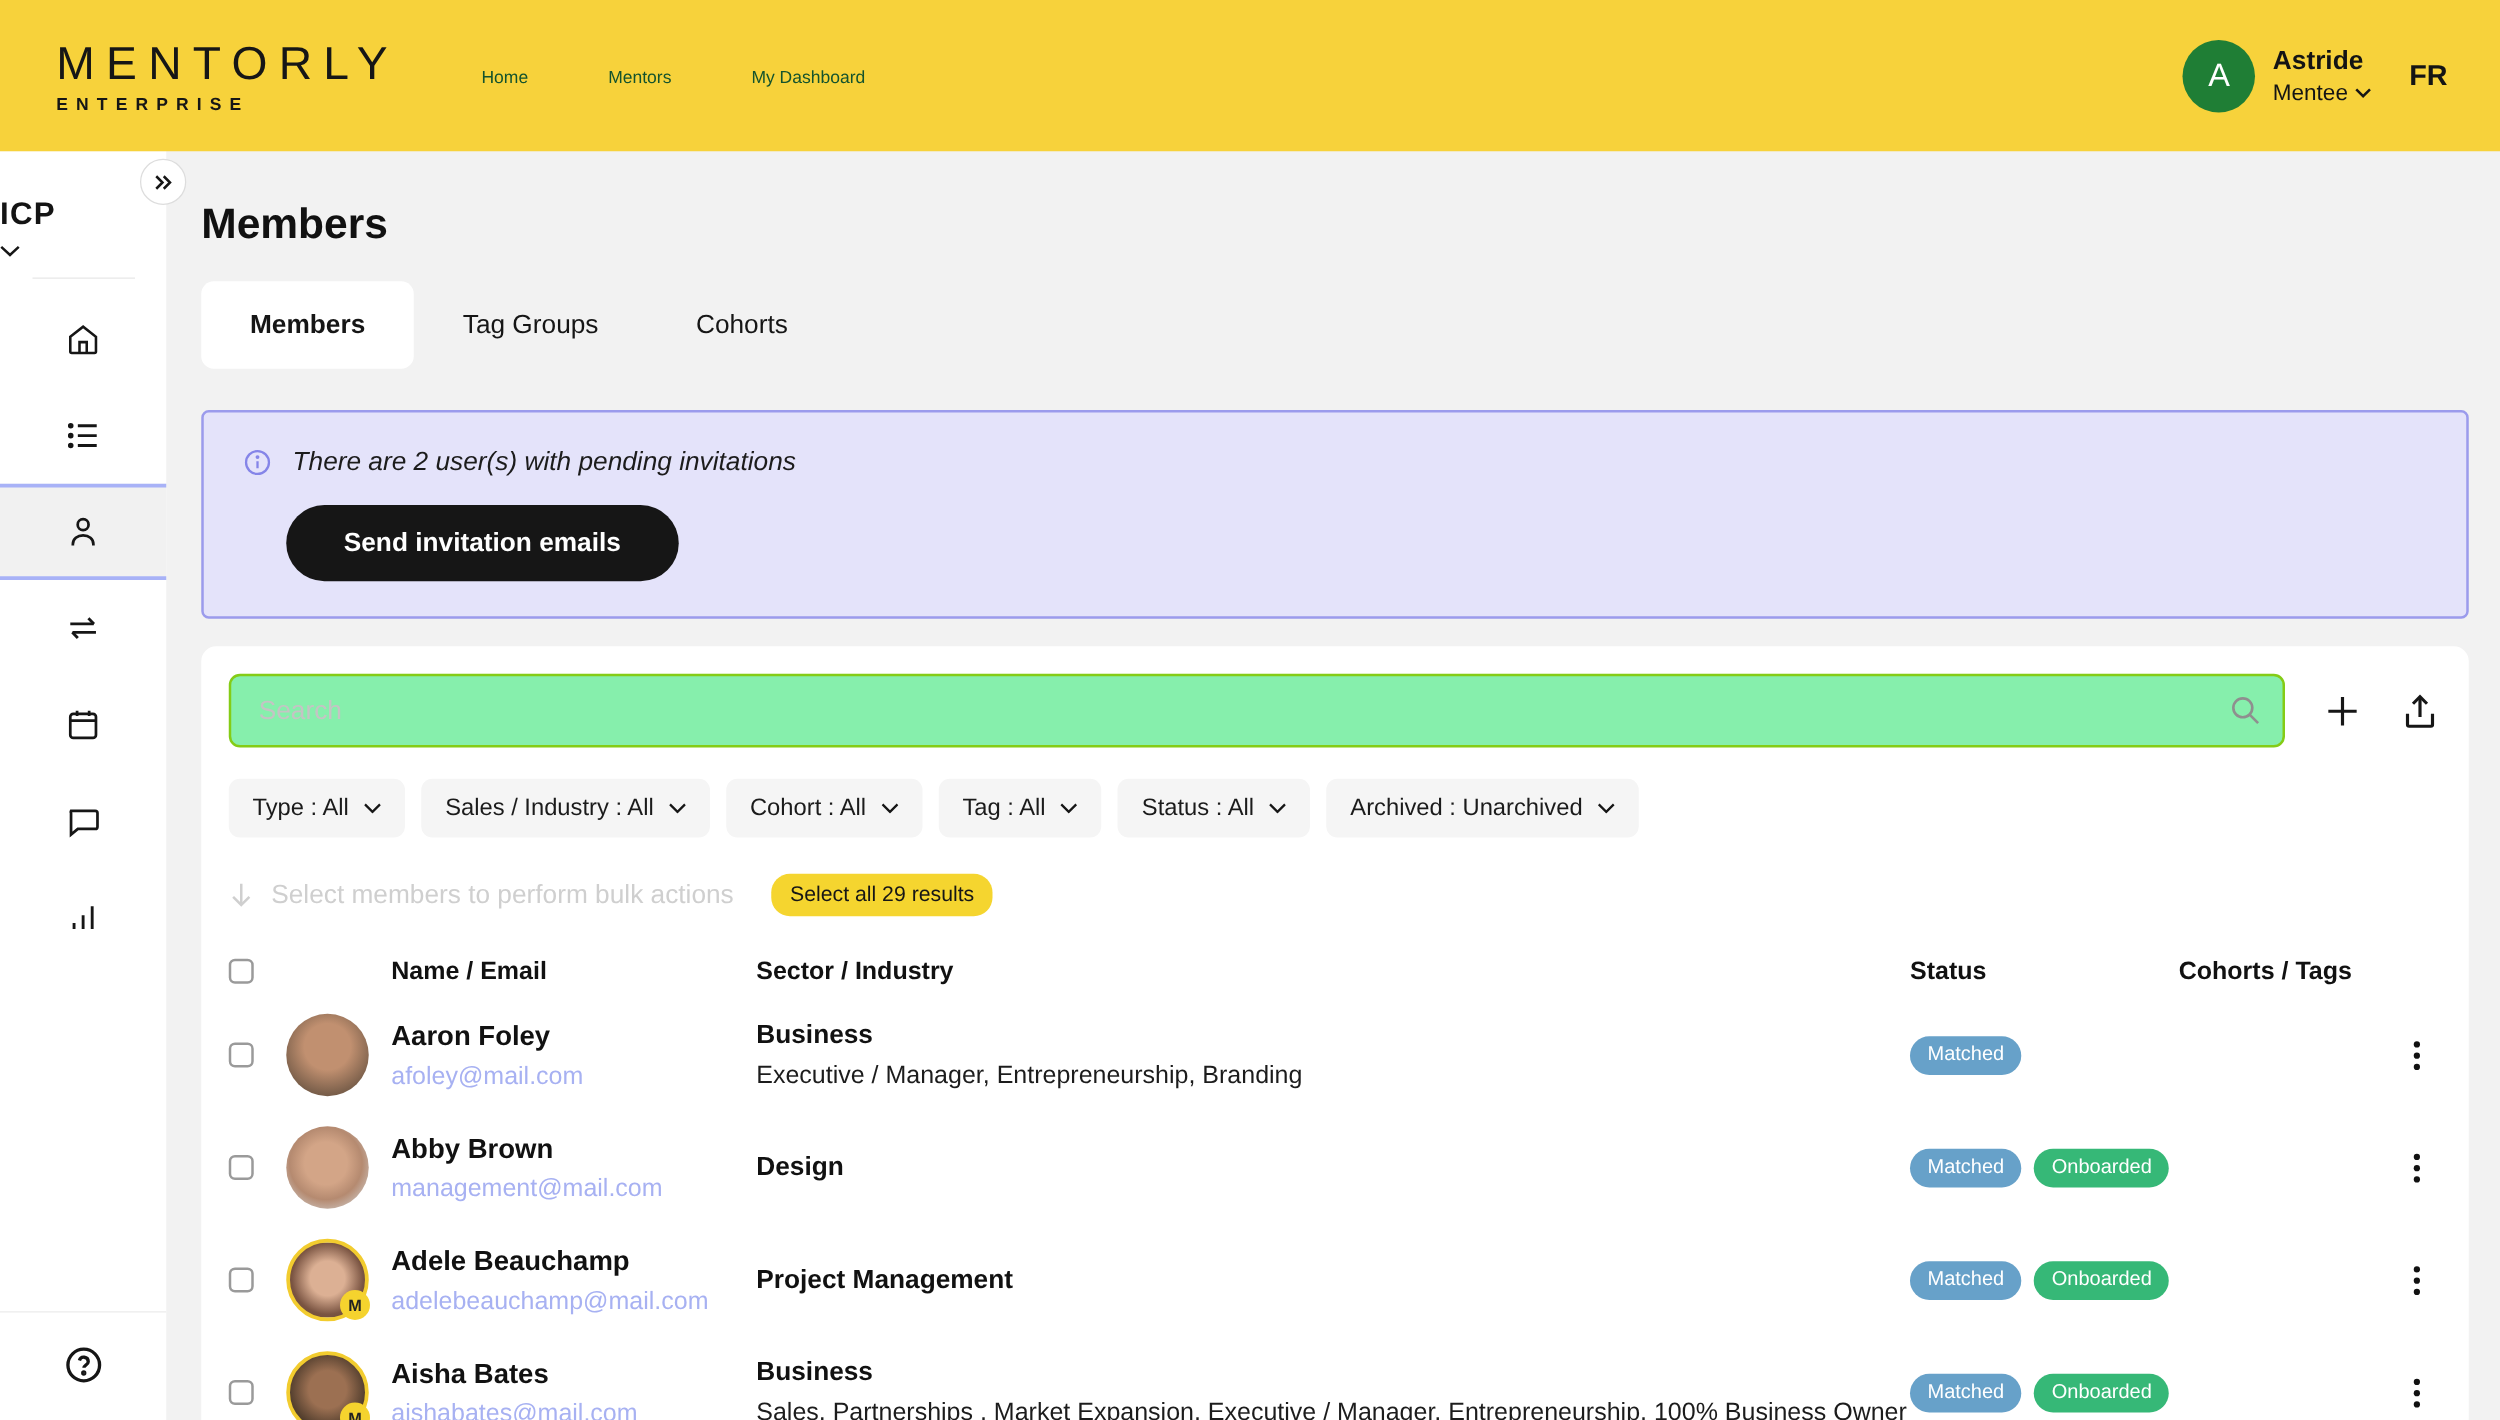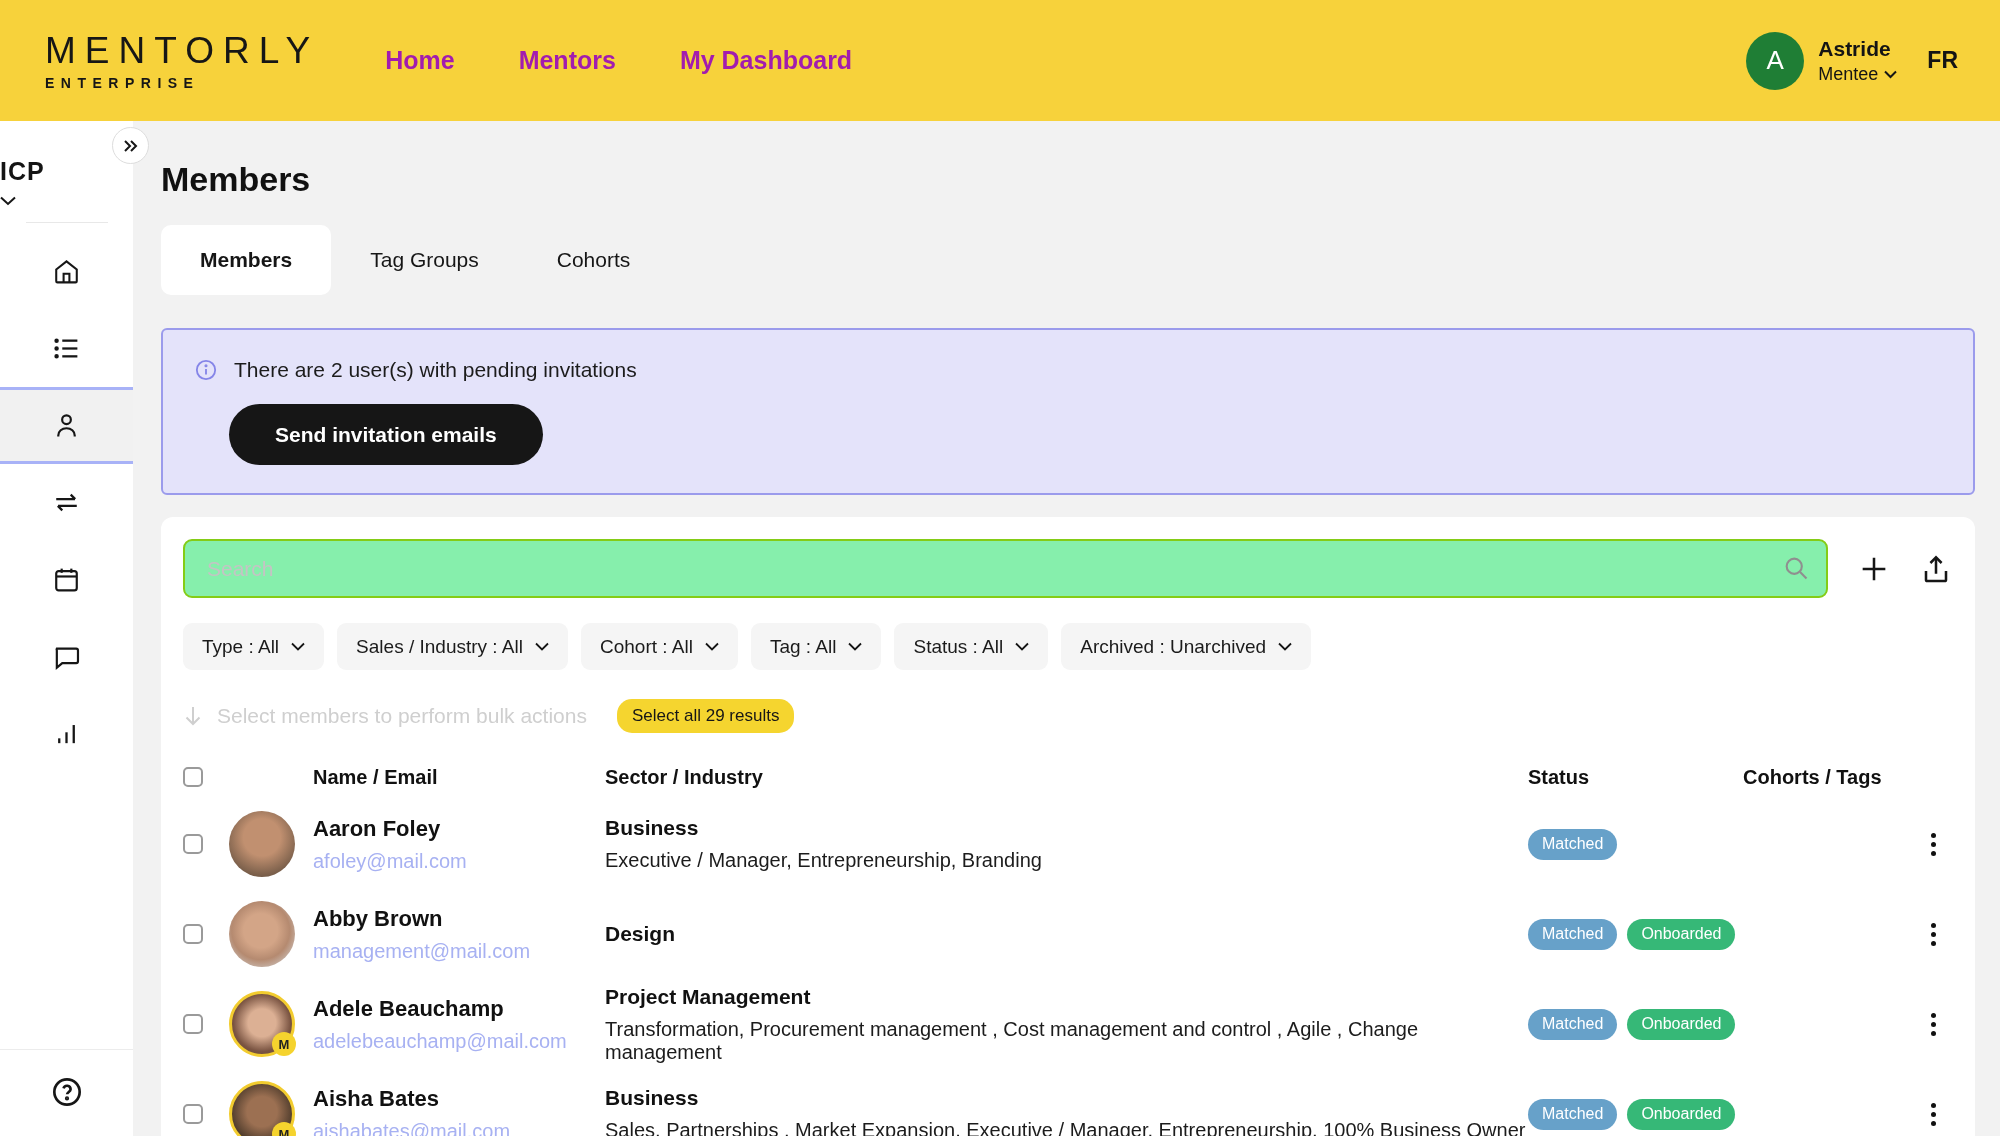--- a/index.html
+++ b/index.html
@@ -6,21 +6,21 @@
   html,body { width:2000px; height:1136px; overflow:hidden; }
   body { font-family:"Liberation Sans", sans-serif; background:#F2F2F2; color:#141414; }
 
   
   .topbar { position:absolute; top:0; left:0; width:2000px; height:121px;
             background:#F7D23B; display:flex; align-items:center; padding:0 42px 0 45px; z-index:30; }
   .logo { display:flex; flex-direction:column; line-height:1; color:#161616; cursor:pointer; }
   .logo-main { font-size:37px; font-weight:500; letter-spacing:9px; }
   .logo-sub  { font-size:14px; font-weight:700; letter-spacing:6.5px; margin-top:7px; }
   .topnav { display:flex; gap:64px; margin-left:66px; }
-  .topnav a { font-size:25px; color:#a21caf; text-decoration:none; cursor:pointer;font-weight:bold; }
+  .topnav a { font-size:14px; color:#14532d; text-decoration:none; cursor:pointer; }
   .top-right { margin-left:auto; display:flex; align-items:center; }
   .avatar-circle { width:58px; height:58px; border-radius:50%; background:#1F7E35; color:#fff;
                    display:flex; align-items:center; justify-content:center; font-size:26px; }
   .user-block { margin-left:14px; display:flex; flex-direction:column; gap:3px; }
   .user-name { font-size:21px; font-weight:700; }
   .user-role { font-size:18px; display:flex; align-items:center; gap:6px; cursor:pointer; }
   .lang { font-size:23px; font-weight:700; margin-left:30px; cursor:pointer; }
 
   
   .sidebar { position:absolute; top:121px; left:0; width:133px; height:1015px; background:#fff;
@@ -42,21 +42,21 @@
   
   .main { position:absolute; top:121px; left:133px; width:1867px; height:1015px;
           background:#F2F2F2; padding:39px 25px 0 28px; display:flex; flex-direction:column; }
   .page-title { font-size:34px; font-weight:800; color:#111; }
   .tabs { display:flex; margin-top:26px; align-items:stretch; }
   .tab { padding:23px 39px; font-size:21px; cursor:pointer; border-radius:10px; color:#161616; }
   .tab.active { background:#fff; font-weight:700; }
 
   .banner { margin-top:33px; width:1814px; min-height:151px; background:#E4E3FA;
             border:2px solid #9B9BEC; border-radius:6px; padding:28px 30px 28px 32px; }
-  .banner-row { display:flex; align-items:center; gap:17px; }
+  .banner-row { display:flex; align-items:center; gap:17px;font-style:italic; }
   .banner-row svg { width:22px; height:22px; flex:none; }
   .banner-text { font-size:21px; color:#1c1c1c; }
   .banner-btn { margin-top:22px; margin-left:34px; height:61px; padding:0 46px; border:none; cursor:pointer;
                 border-radius:32px; background:#161616; color:#fff; font-size:21px; font-weight:700;
                 font-family:"Liberation Sans", sans-serif; display:inline-flex; align-items:center; }
 
   .card { margin-top:22px; width:1814px; flex:1; background:#fff; border-radius:12px 12px 0 0; padding:22px; overflow:hidden; }
 
   .search-row { display:flex; align-items:center; }
   .search-wrap { position:relative; width:1661px; }
@@ -390,21 +390,20 @@
             <div class="avatar ringed ph-3">
               <span class="avatar-badge">M</span>
             </div>
           </div>
           <div class="cell-name">
             <div class="nm">Adele Beauchamp</div>
             <a class="em">adelebeauchamp@mail.com</a>
           </div>
           <div class="cell-sector">
             <div class="sec">Project Management</div>
-            <div class="det">Transformation, Procurement management , Cost management and control , Agile , Change management</div>
           </div>
           <div class="cell-status">
             <span class="badge matched">Matched</span>
             <span class="badge onboarded">Onboarded</span>
           </div>
           <div class="cell-cohorts"></div>
           <div>
               <div class="kebab">
                 <span></span>
                 <span></span>

